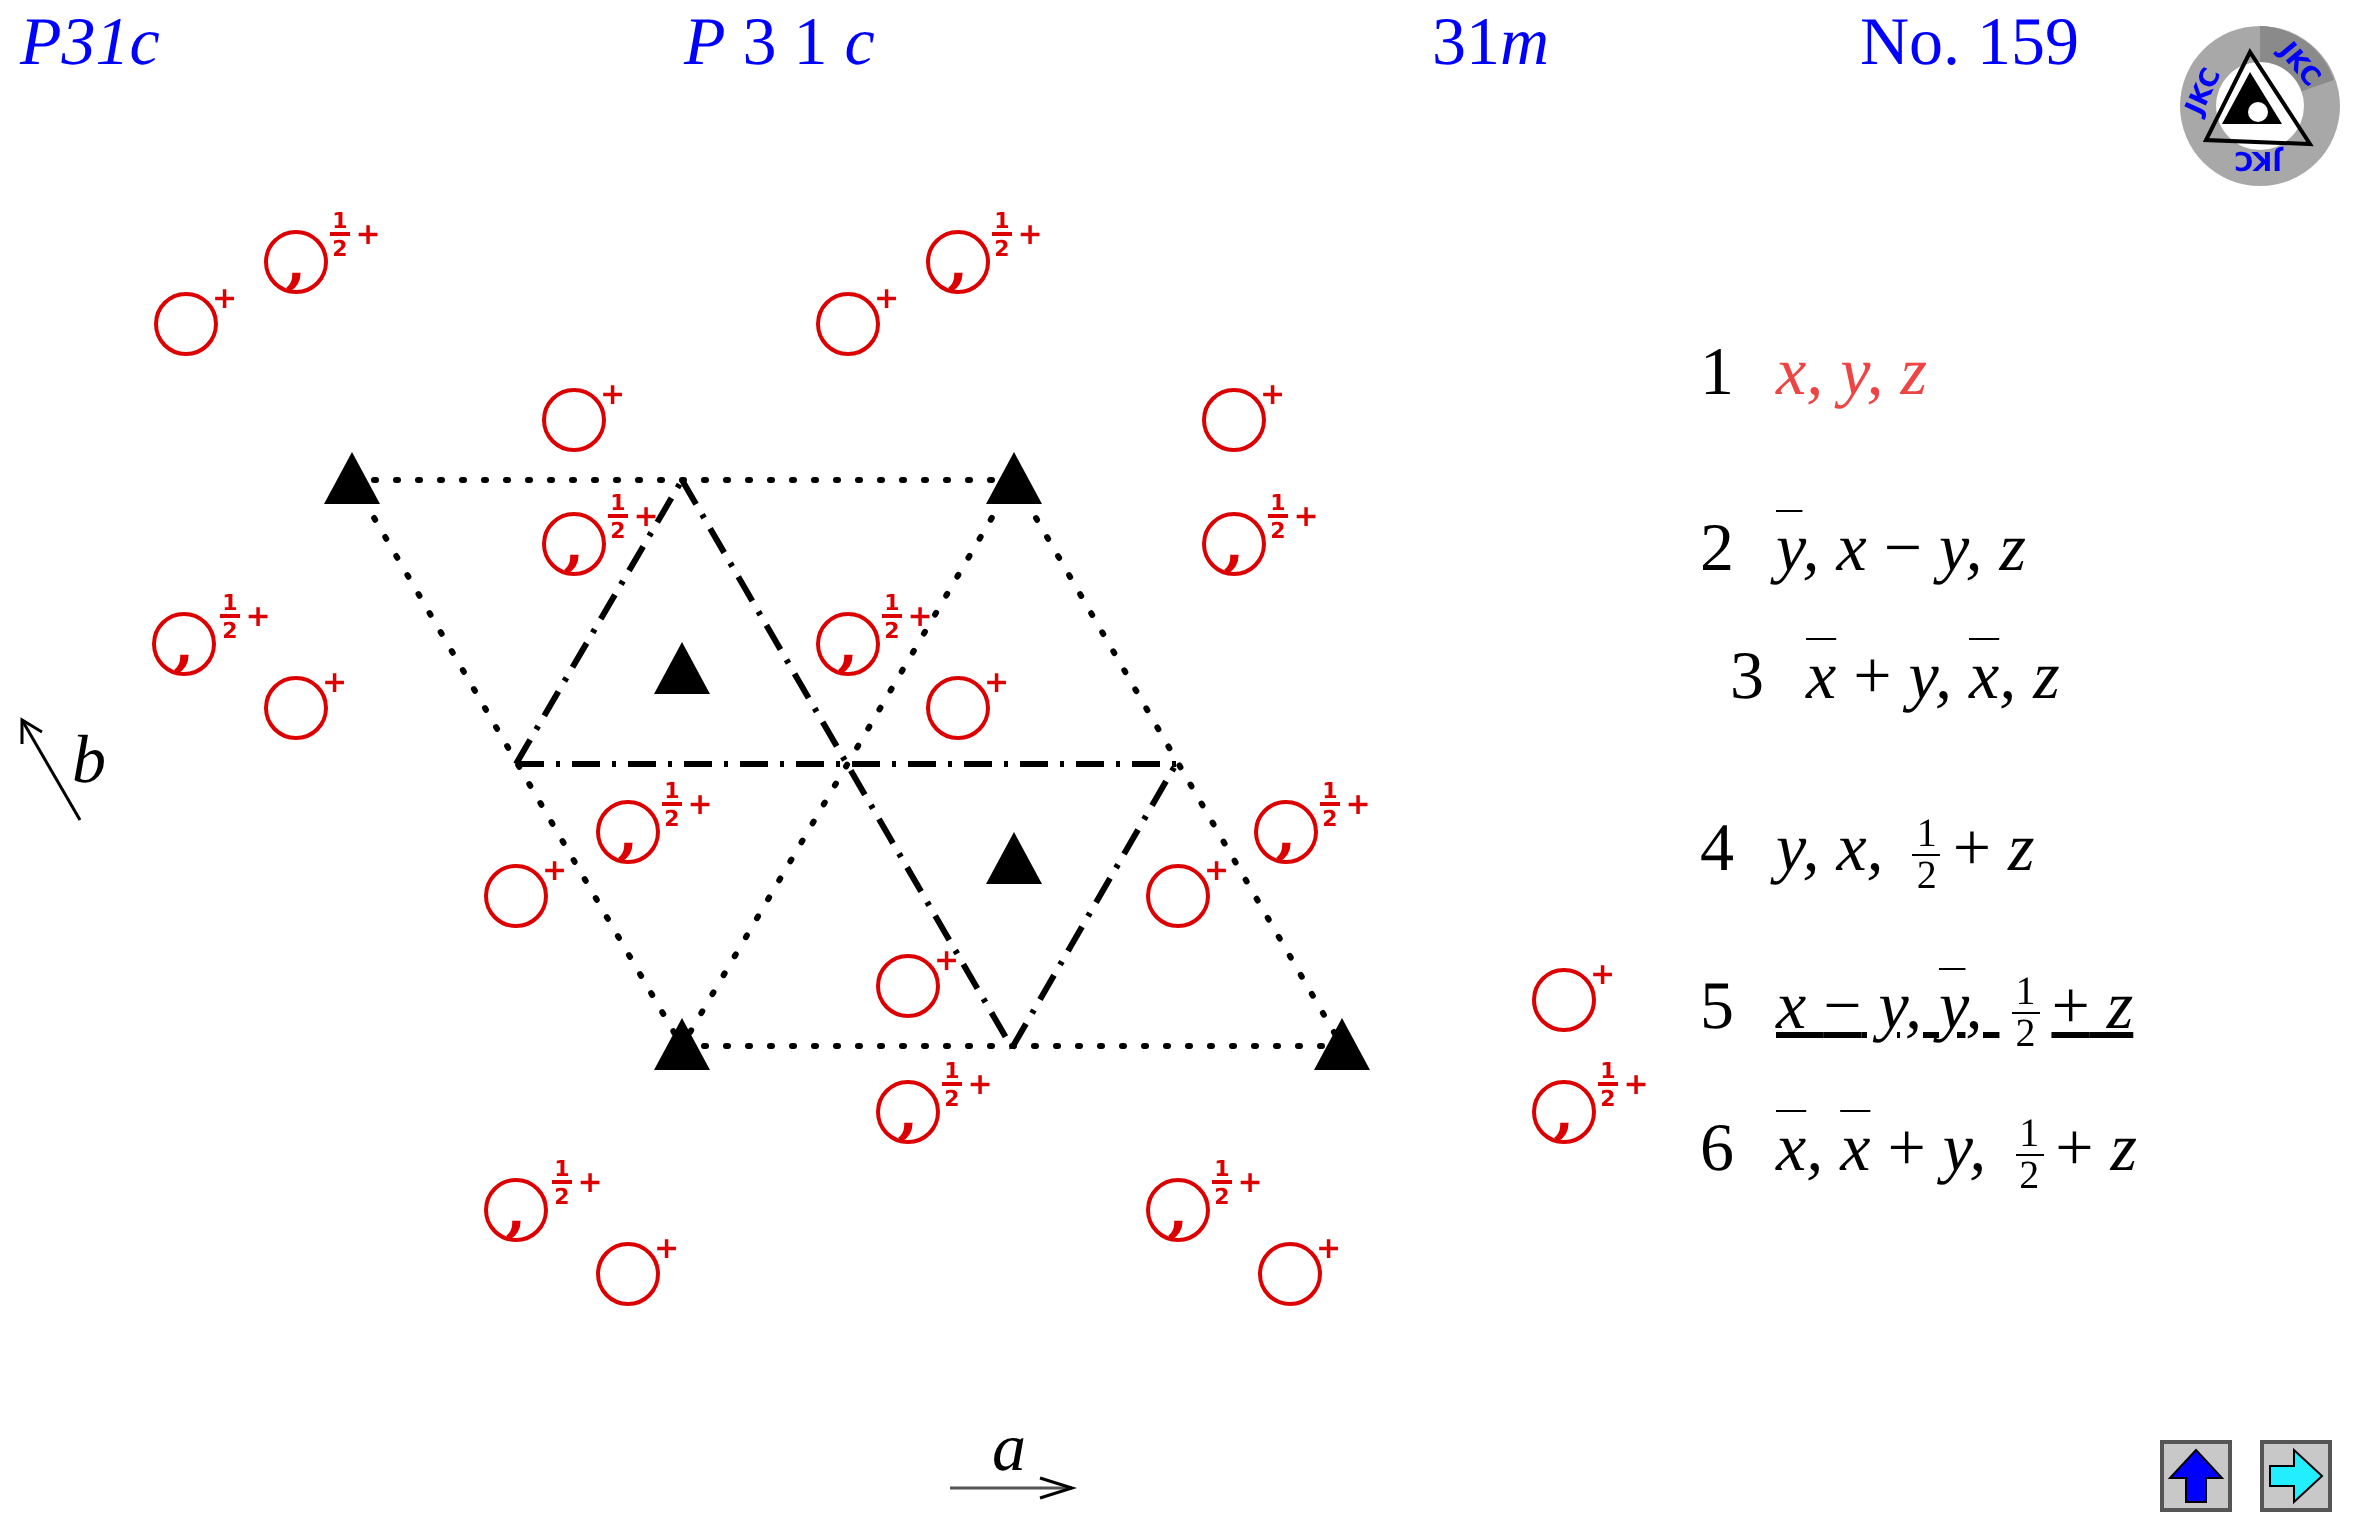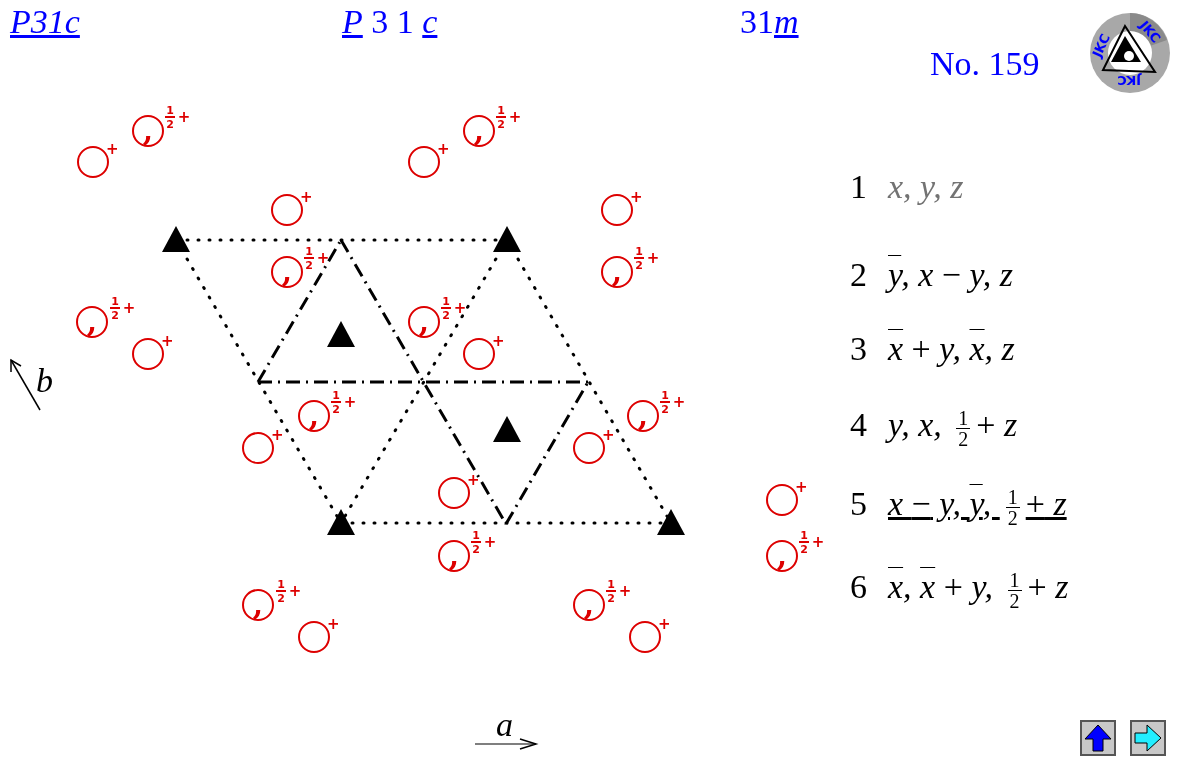--- a/index.html
+++ b/index.html
@@ -1,40 +1,40 @@
 <!DOCTYPE html>
 <html><head>
 <meta charset="utf-8">
 <style>
   html, body { margin:0; padding:0; background:#ffffff; }
   body { width:1180px; height:770px; position:relative; overflow:hidden;
          font-family:"Liberation Serif","DejaVu Serif",serif; }
   .hdr { position:absolute; top:2px; font-size:34px; color:#0000ff; line-height:40px; }
-  .it { font-style:italic;text-decoration:underline; }
+  .it { font-style:italic; }
   #diagram { position:absolute; left:0; top:0; }
   .ops { position:absolute; left:850px; top:165px; font-size:34px; color:#000; }
   .op { position:absolute; left:0; white-space:nowrap; height:44px; line-height:44px; }
   .op .num { display:inline-block; width:38px; }
   .op .expr { font-style:italic; }
   .op .expr .up { font-style:normal; }
   .bar { text-decoration:overline; text-decoration-thickness:1px; }
   .frac { display:inline-block; vertical-align:middle; text-align:center; font-size:20px; line-height:20px; font-style:normal; margin:0 6px; }
   .frac .n { display:block; border-bottom:1px solid #000; padding:0 2px; }
   .frac .d { display:block; }
-  .blue { color:#737373; }
+  .blue { color:#ef4444; }
   .navbtn { position:absolute; width:36px; height:36px; background:#c8c8c8; border:2px solid #555; box-sizing:border-box; cursor:pointer; }
   .logo { position:absolute; left:1089px; top:12px; width:82px; height:82px; }
 </style>
 </head>
 <body>
 
 <div class="hdr it" style="left:10px;">P31c</div>
 <div class="hdr" style="left:342px;"><span class="it">P</span> 3 1 <span class="it">c</span></div>
-<div class="hdr" style="left:740px;">31<span class="it">m</span></div>
-<div class="hdr" style="left:930px;margin-top:42px;">No. 159</div>
+<div class="hdr" style="left:716px;">31<span class="it">m</span></div>
+<div class="hdr" style="left:930px;">No. 159</div>
 
 <svg class="logo" viewBox="0 0 82 82">
   <circle cx="41" cy="41" r="40" fill="#a8a8a8"></circle>
   <path d="M41 1 A40 40 0 0 1 78 28 L41 41 Z" fill="#8a8a8a"></path>
   <circle cx="41" cy="41" r="22" fill="#ffffff"></circle>
   <polygon points="36,14 66,60 14,58" fill="none" stroke="#000" stroke-width="2"></polygon>
   <polygon points="36,24 52,50 22,50" fill="#000"></polygon>
   <circle cx="40" cy="44" r="5" fill="#fff"></circle>
   <text x="6" y="42" font-size="13" font-weight="bold" fill="#0000ff" font-family="DejaVu Sans, sans-serif" transform="rotate(-65 12 40)">JKC</text>
   <text x="48" y="22" font-size="13" font-weight="bold" fill="#0000ff" font-family="DejaVu Sans, sans-serif" transform="rotate(50 58 20)">JKC</text>
@@ -215,30 +215,30 @@
 <div style="position:absolute; left:36px; top:362px; font-size:34px; font-style:italic;">b</div>
 <div style="position:absolute; left:496px; top:706px; font-size:34px; font-style:italic;">a</div>
 
 <div class="ops">
   <div class="op" style="top:0px;">
     <span class="num">1</span><span class="expr blue">x, y, z</span>
   </div>
   <div class="op" style="top:88px;">
     <span class="num">2</span><span class="expr"><span class="bar">y</span>, x <span class="up">−</span> y, z</span>
   </div>
-  <div class="op" style="top:162px;">
+  <div class="op" style="top:152px;margin-left:15px;">
     <span class="num">3</span><span class="expr"><span class="bar">x</span> <span class="up">+</span> y, <span class="bar">x</span>, z</span>
   </div>
   <div class="op" style="top:238px;">
     <span class="num">4</span><span class="expr">y, x, <span class="frac"><span class="n">1</span><span class="d">2</span></span><span class="up">+</span> z</span>
   </div>
   <div class="op" style="top:317px;text-decoration:underline;">
     <span class="num">5</span><span class="expr">x <span class="up">−</span> y, <span class="bar">y</span>, <span class="frac"><span class="n">1</span><span class="d">2</span></span><span class="up">+</span> z</span>
   </div>
-  <div class="op" style="top:400px;">
+  <div class="op" style="top:388px;">
     <span class="num">6</span><span class="expr"><span class="bar">x</span>, <span class="bar">x</span> <span class="up">+</span> y, <span class="frac"><span class="n">1</span><span class="d">2</span></span><span class="up">+</span> z</span>
   </div>
 </div>
 
 <div class="navbtn" style="left:1080px; top:720px;">
   <svg width="32" height="32" viewBox="0 0 32 32">
     <polygon points="16,3 29,17 21,17 21,29 11,29 11,17 3,17" fill="#0000ff" stroke="#000" stroke-width="1"></polygon>
   </svg>
 </div>
 <div class="navbtn" style="left:1130px; top:720px;">

